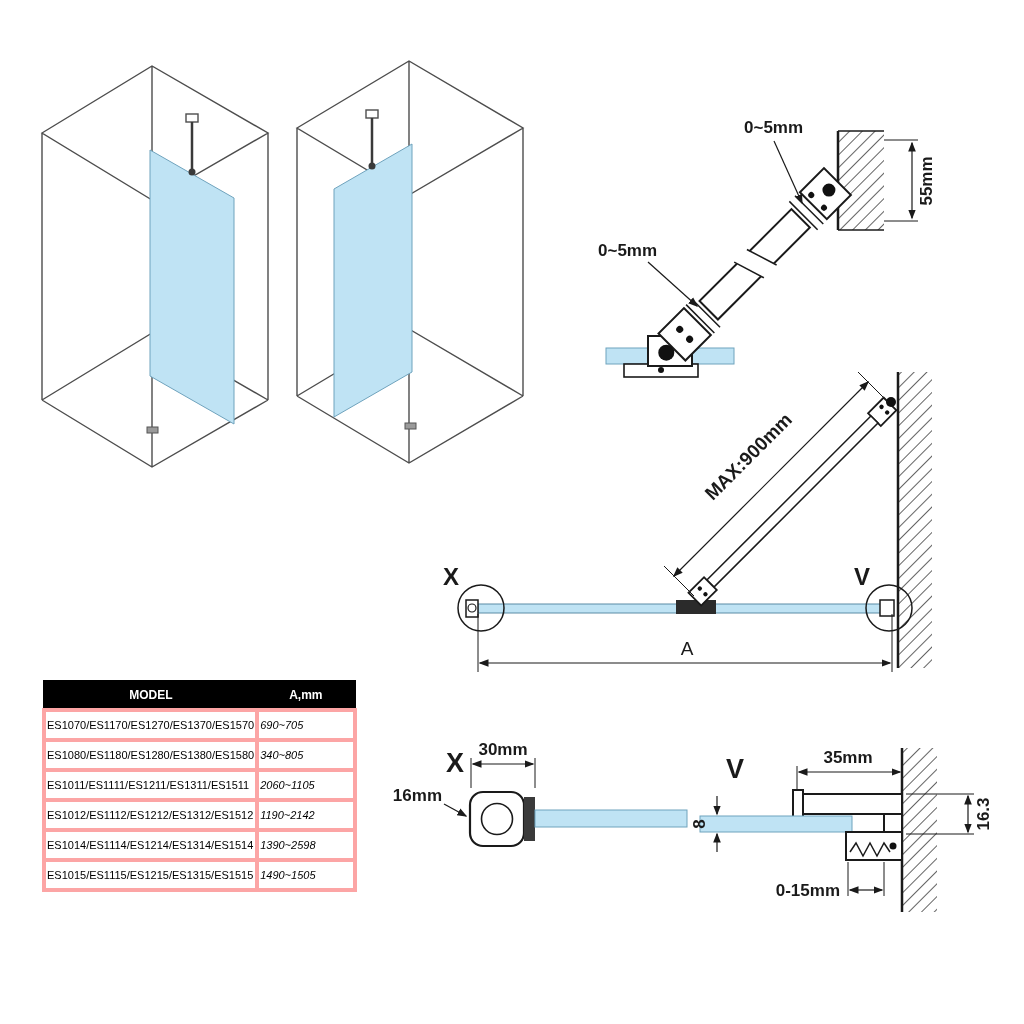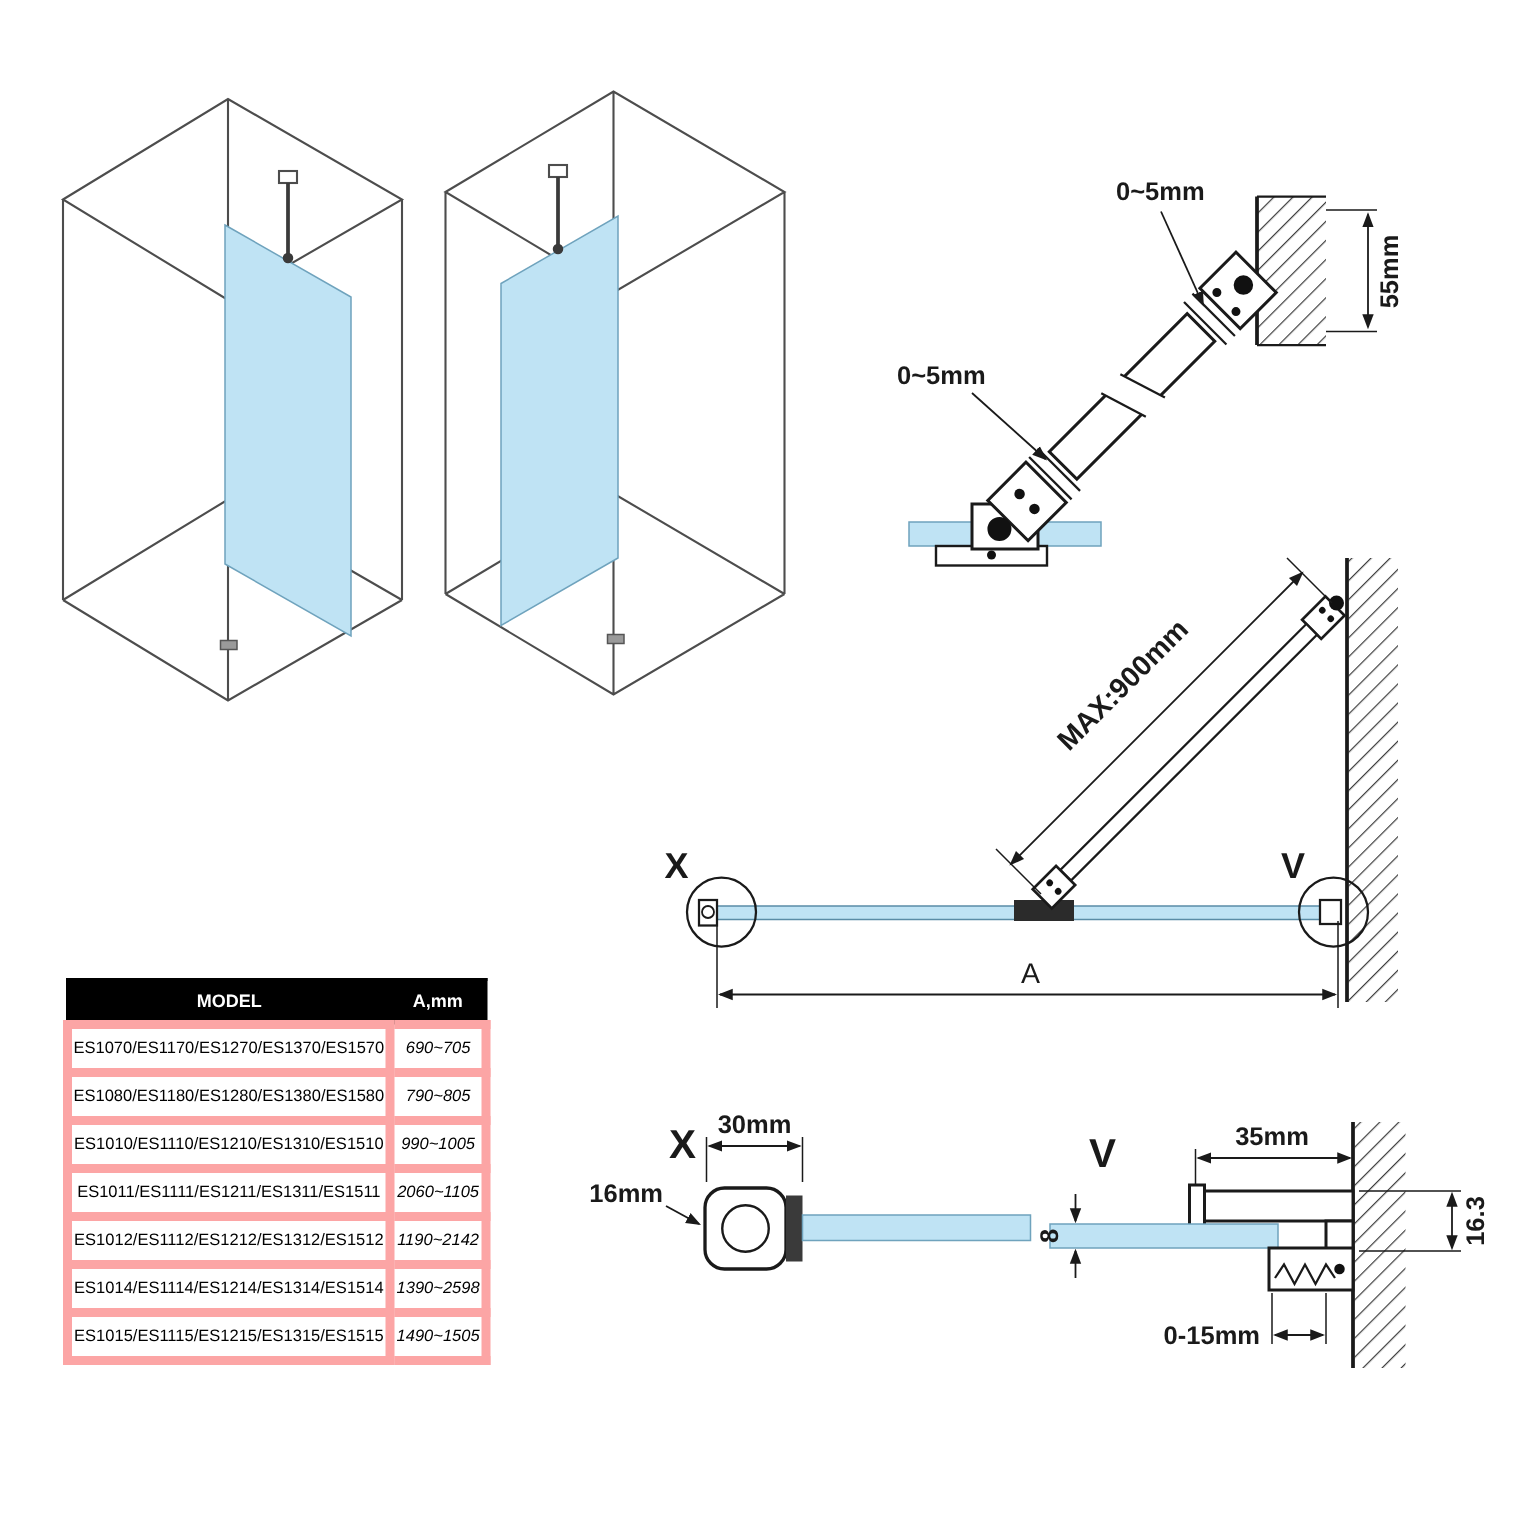--- a/index.html
+++ b/index.html
@@ -4,23 +4,23 @@
 <style>
   html,body{margin:0;padding:0;background:#ffffff;}
   .canvas{position:relative;width:1024px;height:1024px;background:#ffffff;font-family:"Liberation Sans",sans-serif;overflow:hidden;}
   .canvas > svg{position:absolute;left:0;top:0;}
   svg text{font-family:"Liberation Sans","DejaVu Sans",sans-serif;fill:#1a1a1a;}
   .dim{font-size:17px;font-weight:bold;}
   .dim-lg{font-size:19px;font-weight:bold;}
   .marker-label{font-size:24px;font-weight:bold;}
   .detail-title{font-size:27px;font-weight:bold;}
   .a-label{font-size:19px;}
-  .model-table{position:absolute;left:42px;top:652px;width:285px;border-collapse:collapse;border:2px solid #000;background:#fff;}
+  .model-table{position:absolute;left:42px;top:680px;width:315px;border-collapse:collapse;border:2px solid #000;background:#fff;}
   .model-table th{background:#000;color:#fff;font-size:12px;font-weight:bold;padding:6px 2px;border:1px solid #000;}
-  .model-table td{font-size:11px;color:#000;text-align:center;padding:7px 1px;border:6px solid #fca5a5;white-space:nowrap;}
+  .model-table td{font-size:11px;color:#000;text-align:left;padding:7px 1px;border:4px solid #fca5a5;white-space:nowrap;}
   .model-table td.col-a{width:96px;font-style:italic;}
 </style>
 </head>
 <body>
 
 <div class="canvas">
 
 <svg width="1024" height="1024" viewBox="0 0 1024 1024">
   <defs>
     <marker id="arr" viewBox="0 0 10 10" refX="8.5" refY="5" markerWidth="10" markerHeight="10" orient="auto-start-reverse" markerUnits="userSpaceOnUse">
@@ -205,25 +205,21 @@
       <th>A,mm</th>
     </tr>
   </thead>
   <tbody>
     <tr>
       <td>ES1070/ES1170/ES1270/ES1370/ES1570</td>
       <td class="col-a">690~705</td>
     </tr>
     <tr>
       <td>ES1080/ES1180/ES1280/ES1380/ES1580</td>
-      <td class="col-a">790~805</td>
-    </tr>
-    <tr>
-      <td>ES1010/ES1110/ES1210/ES1310/ES1510</td>
-      <td class="col-a">990~1005</td>
+      <td class="col-a">340~805</td>
     </tr>
     <tr>
       <td>ES1011/ES1111/ES1211/ES1311/ES1511</td>
       <td class="col-a">2060~1105</td>
     </tr>
     <tr>
       <td>ES1012/ES1112/ES1212/ES1312/ES1512</td>
       <td class="col-a">1190~2142</td>
     </tr>
     <tr>

